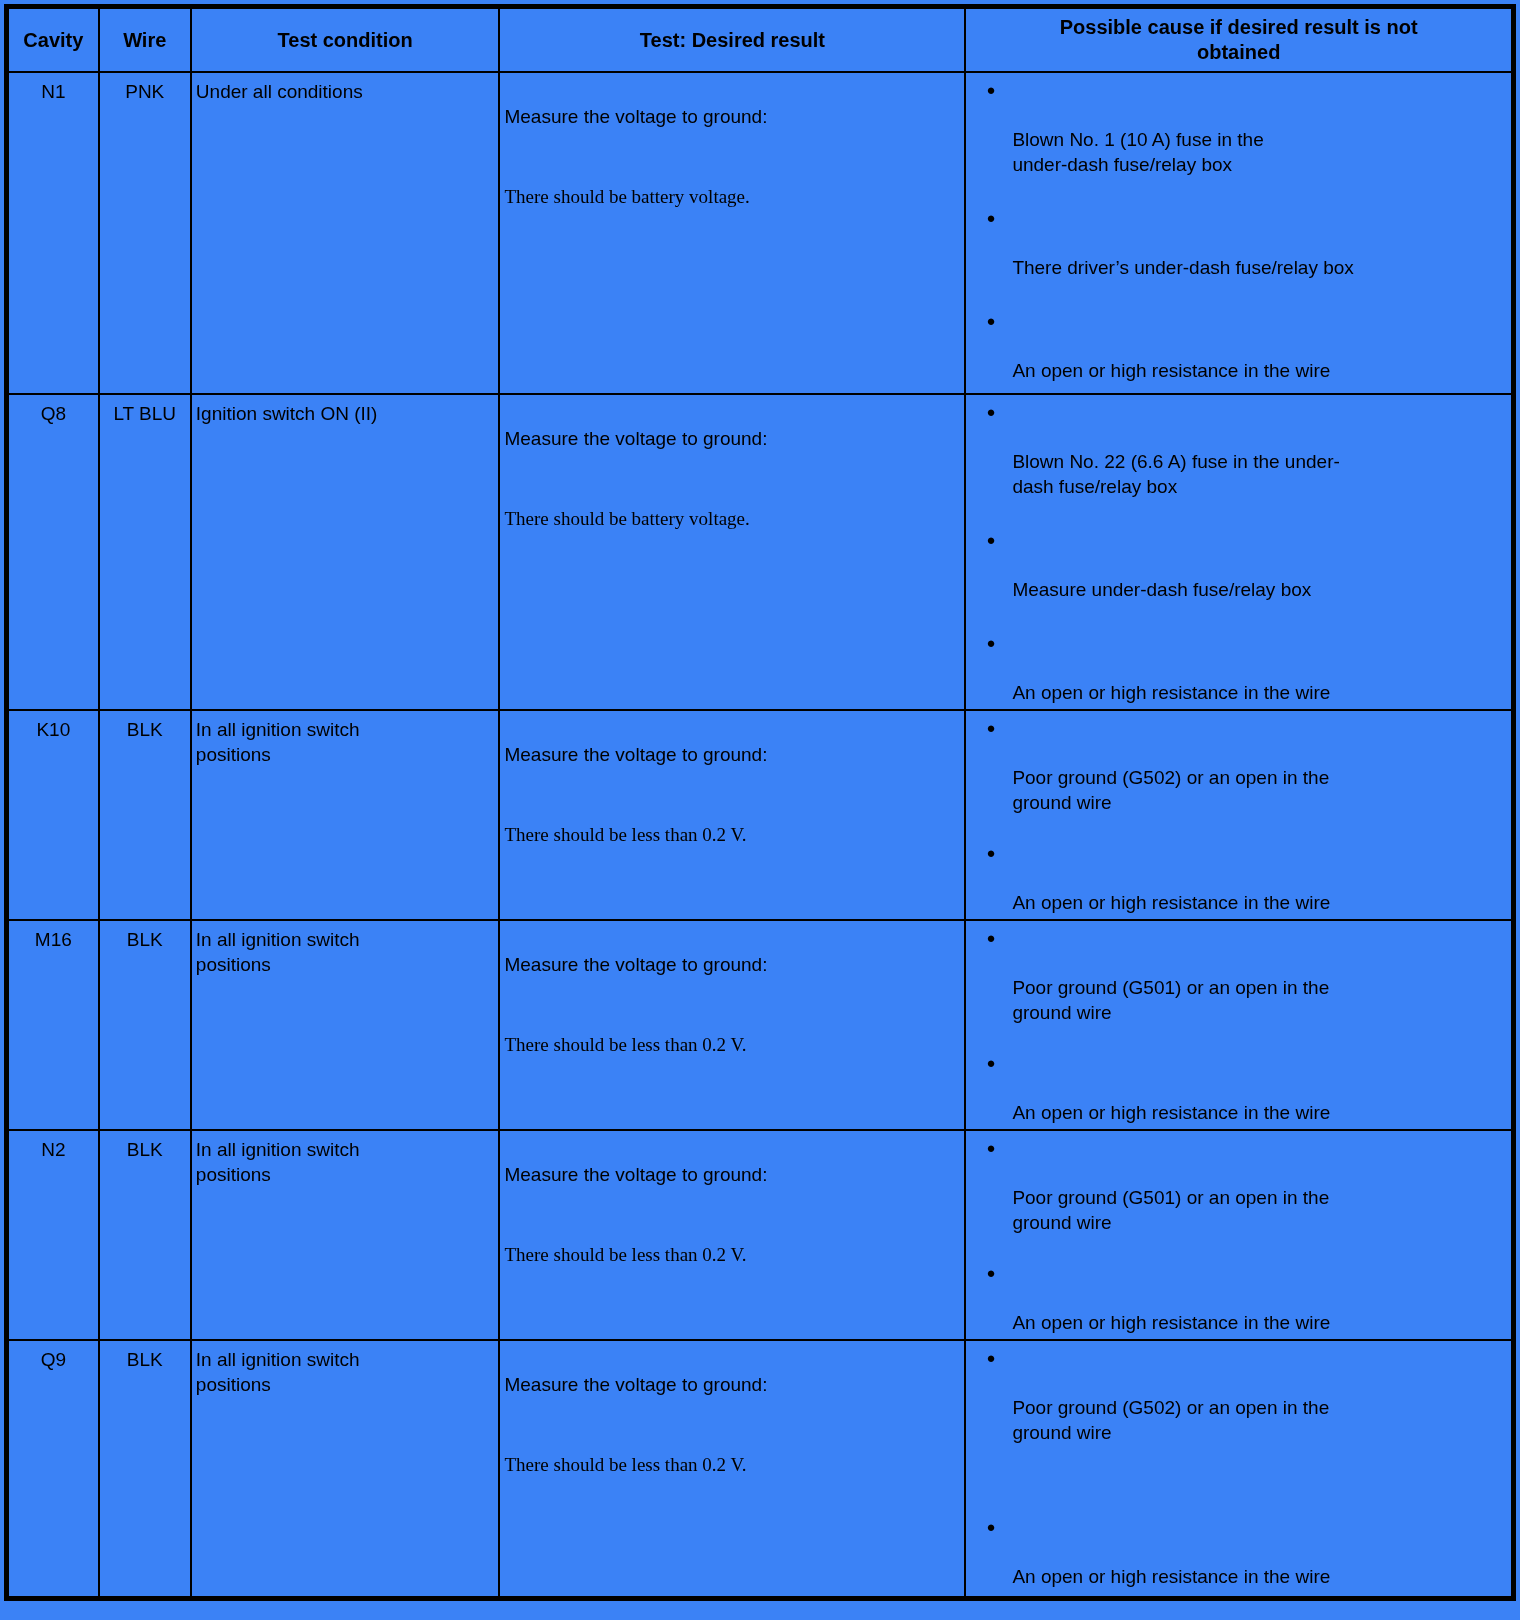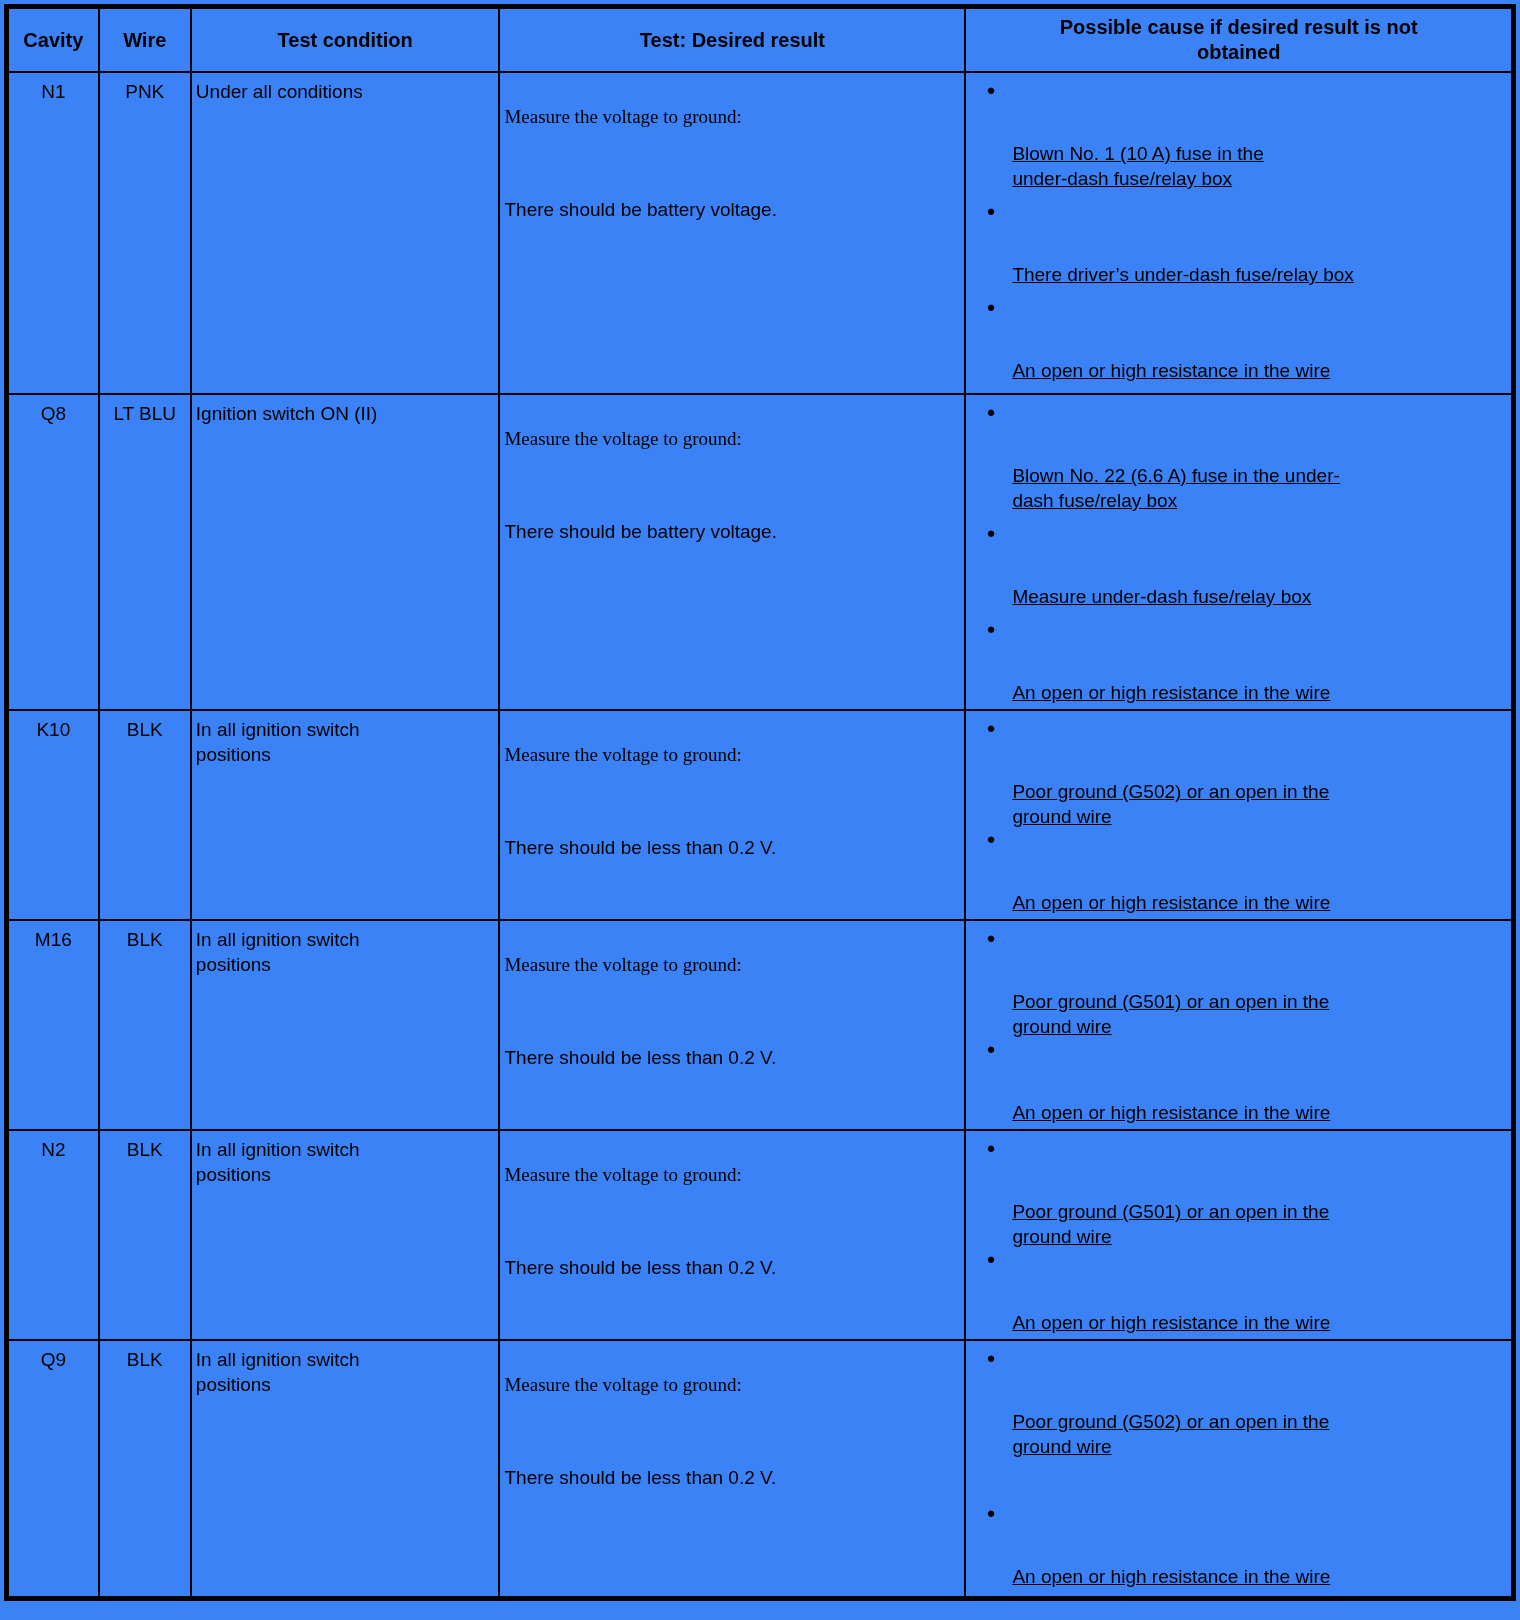--- a/index.html
+++ b/index.html
@@ -39,43 +39,42 @@
     padding: 6px 4px;
   }
   tr.hdr { height: 58px; }
   tr.r0 { height: 322px; }
   tr.r1 { height: 315px; }
   tr.r2, tr.r3, tr.r4 { height: 190px; }
   tr.r5 { height: 258px; }
 
   td.cavity, td.wire { text-align: center; }
   td.cond, td.test { text-align: left; white-space: pre-line; border-radius: 28px; }
-  td.test .test-line2 { margin-top: 43px; white-space: pre-line; }
-  td.test .test-line1 { white-space: pre-line; font-family: Liberation Serif, serif; }
+  td.test .test-line2 { margin-top: 30px; white-space: pre-line; font-family: Liberation Serif, serif; }
+  td.test .test-line1 { white-space: pre-line; }
 
   td.cause { padding: 8px 10px 4px 20px; }
   .causes {
     display: flex;
     flex-direction: column;
     justify-content: space-between;
   }
   .causes.ch-a { height: 302px; }
   .causes.ch-b { height: 196px; }
   .causes.ch-c { height: 240px; }
   .cause-item { }
   .bullet {
     display: block;
     font-size: 15px;
     line-height: 18px;
   }
   .cause-text {
-    margin-top: 42px;
+    margin-top: 28px;
     padding-left: 26px;
     white-space: pre-line;
-    text-decoration: underline;
   }
 </style>
 </head>
 <body>
 
 <div class="page">
   <table class="troubleshoot">
     <colgroup>
       <col style="width:92px">
       <col style="width:92px">

